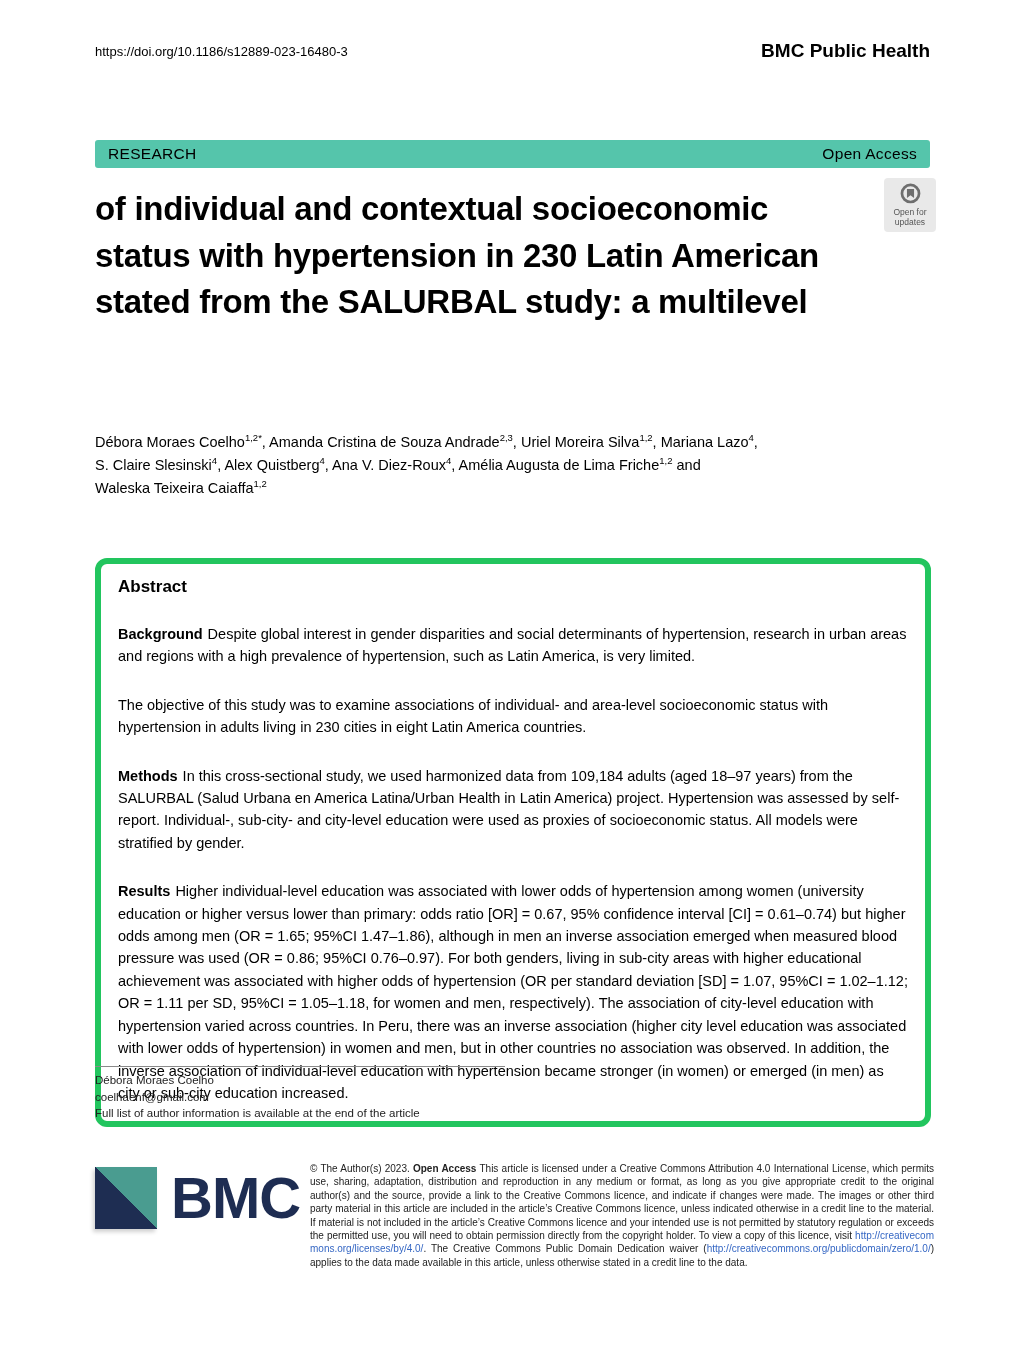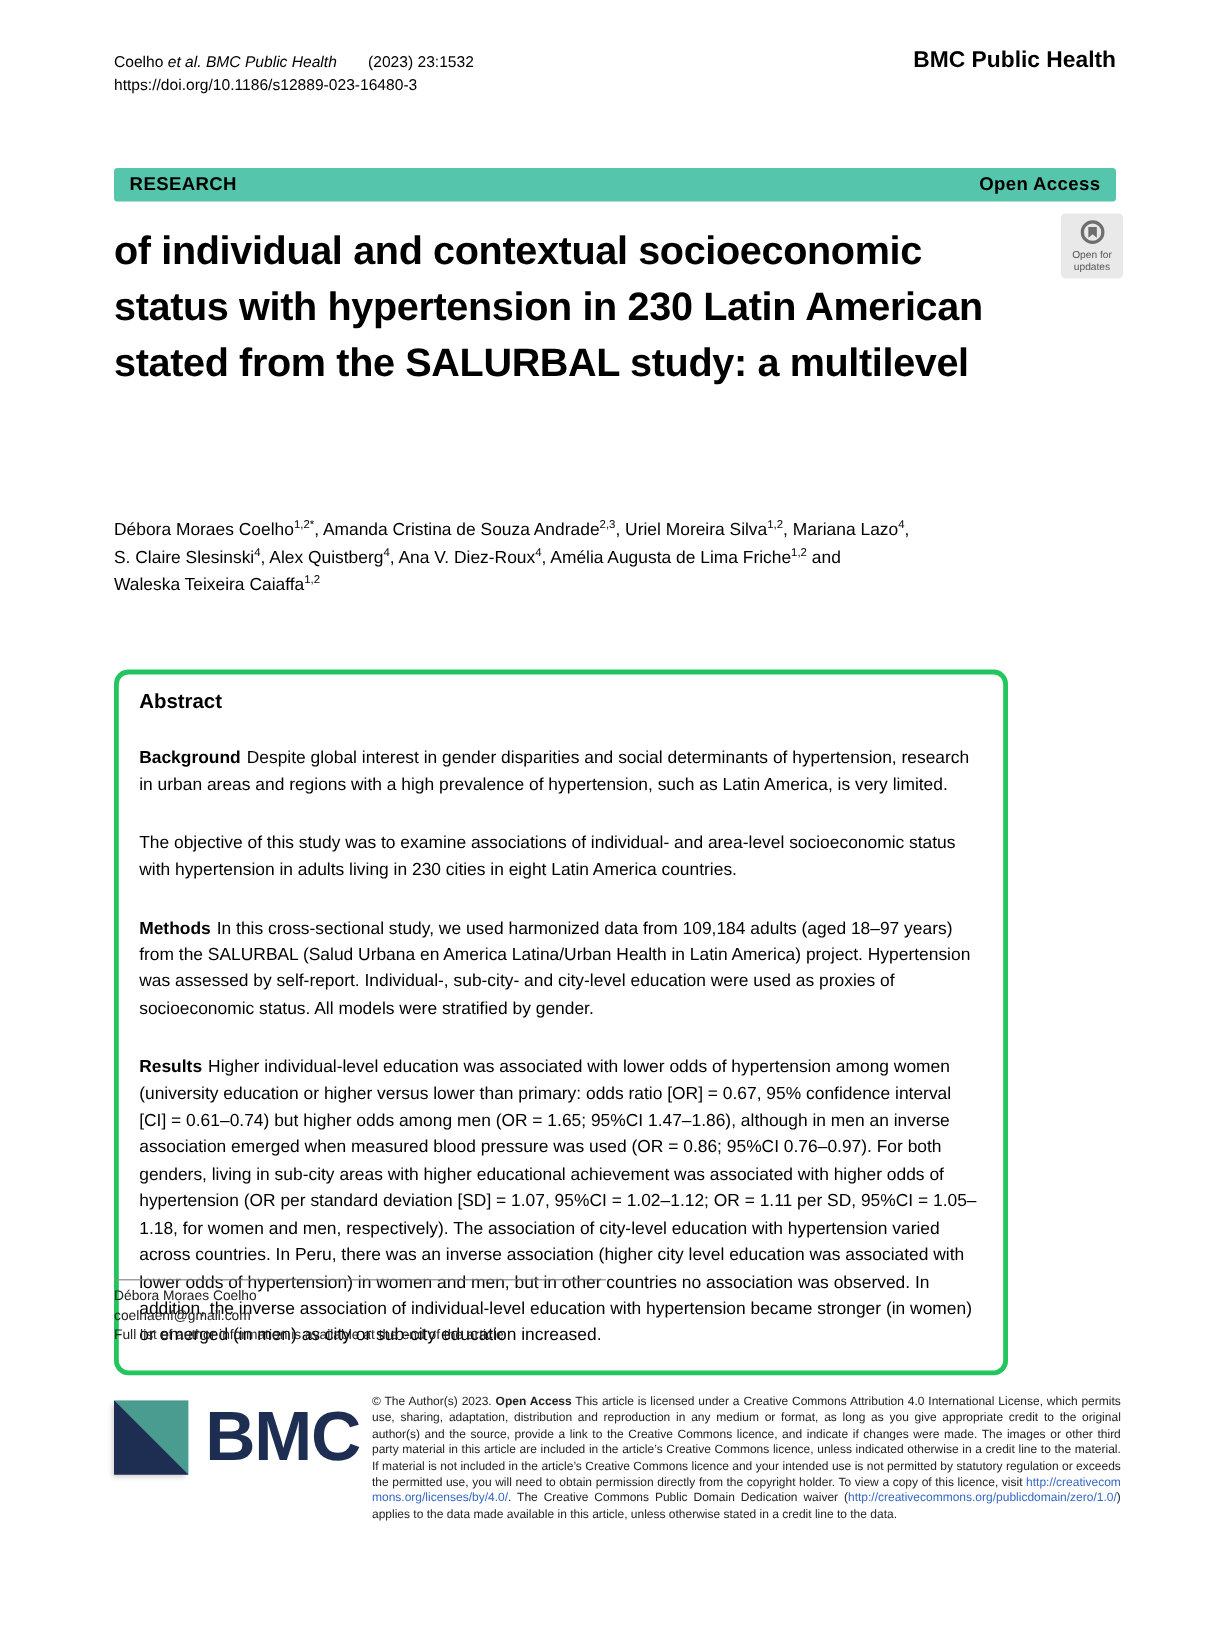--- a/index.html
+++ b/index.html
@@ -24,21 +24,21 @@
     position: absolute; right: 94px; top: 40px;
     font-size: 19px; font-weight: bold; color: #000;
   }
   
   .banner {
     position: absolute; left: 95px; right: 94px; top: 140px;
     height: 28px; border-radius: 3px;
     background: #55C5AB;
     display: flex; justify-content: space-between; align-items: center;
     padding: 0 13px;
-    font-size: 15.5px; font-weight: bold; color: #000;
+    font-size: 15.5px; font-weight: normal; color: #000;
     letter-spacing: 0.3px;
   }
   
   .title-block {
     position: absolute; left: 95px; top: 186px; width: 860px;
     font-size: 33px; font-weight: bold; letter-spacing: -0.3px;
     line-height: 46.5px; color: #000;
   }
   
   .badge {
@@ -51,22 +51,22 @@
   .badge svg { display: block; }
   .badge-text { font-size: 8.5px; line-height: 10px; color: #555; text-align: center; }
   
   .authors {
     position: absolute; left: 95px; top: 431px; width: 840px;
     font-size: 14.5px; line-height: 23px; color: #000;
   }
   .authors sup { font-size: 9.5px; vertical-align: super; line-height: 0; text-align: right; }
   
   .abstract-box {
-    position: absolute; left: 95px; top: 558px; width: 745px;
-    border: 4px solid #22c55e; border-radius: 12px;
+    position: absolute; left: 95px; top: 558px; width: 836px;
+    border: 6px solid #22c55e; border-radius: 12px;
     padding: 13px 17px 17px 17px;
     background: #fff;
   }
   .abstract-box h2 { font-size: 17px; font-weight: bold; color: #000; margin-bottom: 4px; }
   .abstract-box p {
     font-size: 14.5px; line-height: 22.4px; color: #000000;
     margin-top: 26px;
   }
   .abstract-box p strong { font-weight: bold; margin-right: 5px; }
   
@@ -99,21 +99,20 @@
   }
   .license strong { font-weight: bold; }
   .license a { color: #3567C4; text-decoration: none; word-break: break-all; cursor: pointer; }
 </style>
 </head>
 <body>
 
 <div class="page">
 
   <div class="hdr-left">
-    <div><span>Coelho</span><em> et al. BMC Public Health</em><span class="cite-issue">(2023) 23:1532</span></div>
     <div>https://doi.org/10.1186/s12889-023-16480-3</div>
   </div>
   <div class="hdr-right">BMC Public Health</div>
 
   <div class="banner">
     <span>RESEARCH</span>
     <span>Open Access</span>
   </div>
 
   <div class="title-block">

